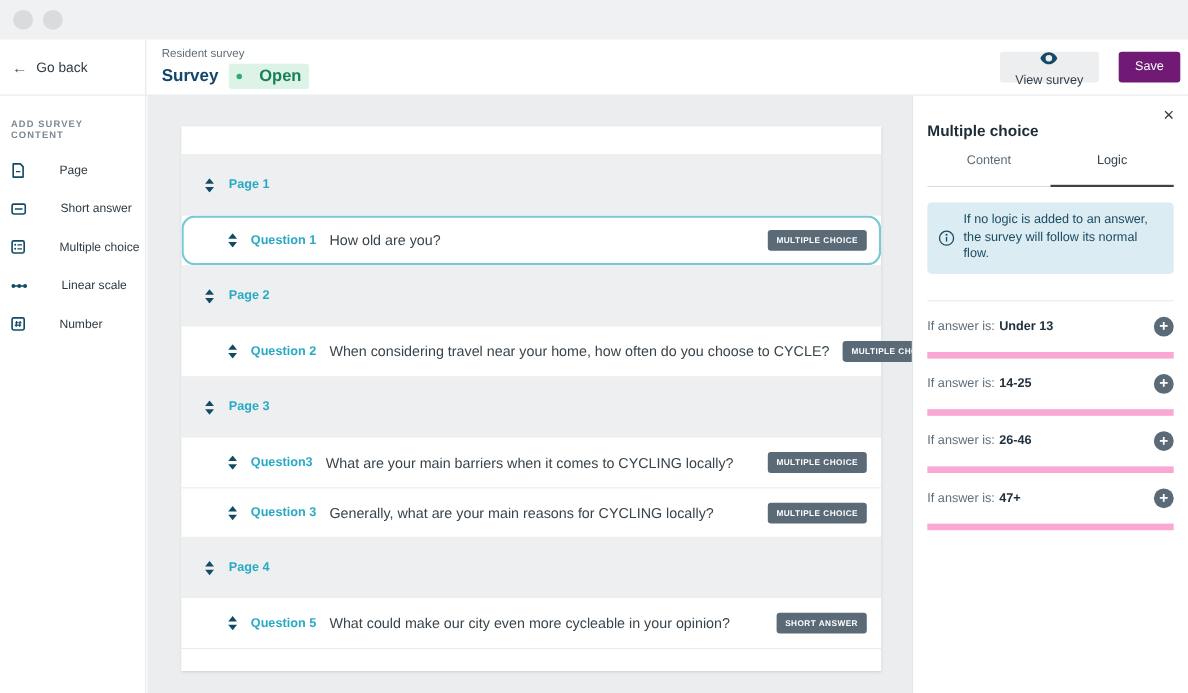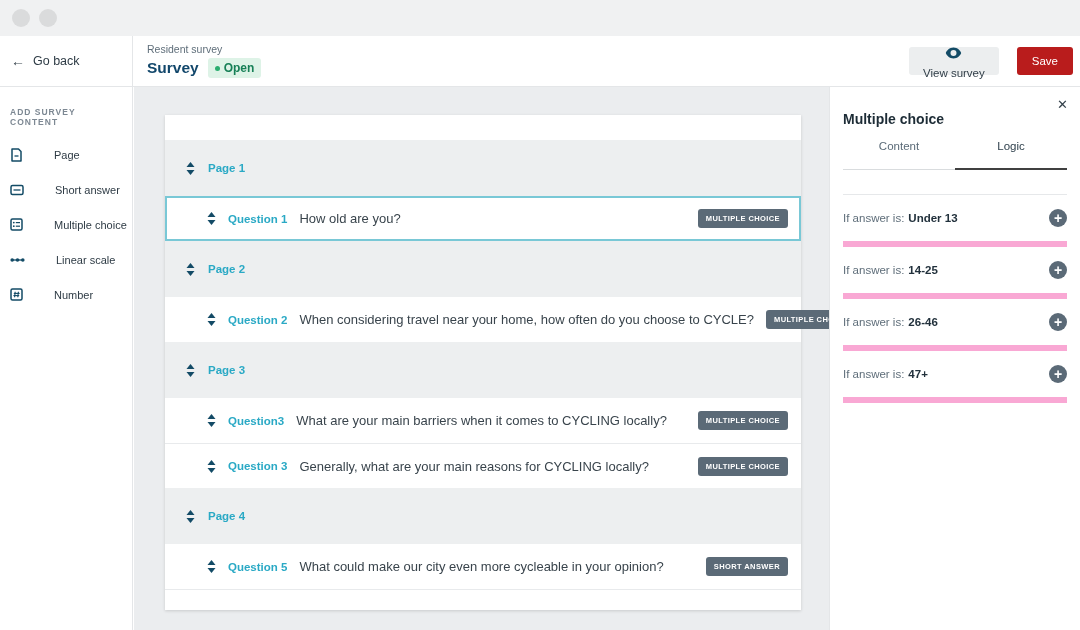--- a/index.html
+++ b/index.html
@@ -14,43 +14,43 @@
 
   
   .appheader { position:absolute; left:0; top:36px; width:1080px; height:51px; background:#fff; border-bottom:1px solid #e4e6e8; }
   .goback { position:absolute; left:0; top:0; width:133px; height:100%; border-right:1px solid #e4e6e8; display:flex; align-items:center; gap:8px; padding-left:11px; cursor:pointer; }
   .goback .arrow { font-size:14px; color:#3a464f; line-height:1; }
   .goback .gb-label { font-size:12.5px; color:#2e3b45; }
   .crumbblock { position:absolute; left:147px; top:7px; }
   .crumb { font-size:10.5px; color:#5f6e7a; margin-bottom:3px; }
   .titlerow { display:flex; align-items:center; gap:9px; }
   .survey-title { font-size:15.5px; font-weight:bold; color:#12476b; }
-  .open-badge { display:inline-flex; align-items:center; gap:4px; background:#def3e7; color:#178057; font-size:12px; font-weight:bold; padding:3px 7px; border-radius:3px; }
+  .open-badge { display:inline-flex; align-items:center; gap:16px; background:#def3e7; color:#178057; font-size:15px; font-weight:bold; padding:3px 7px; border-radius:3px; }
   .open-dot { width:5px; height:5px; border-radius:50%; background:#2bae70; }
   .header-actions { position:absolute; right:7px; top:0; height:100%; display:flex; align-items:center; gap:18px; }
   .btn-view { display:flex; align-items:center; gap:8px; background:#eceeef; border:none; border-radius:3px; height:28px; padding:0 14px; font-family:inherit; font-size:11.5px; color:#313e48; cursor:pointer;flex-direction:column; }
-  .btn-save { background:#b91c1c; color:#fff; border:none; border-radius:3px; height:28px; padding:0 15px; font-family:inherit; font-size:11.5px; cursor:pointer; }
+  .btn-save { background:#701a75; color:#fff; border:none; border-radius:3px; height:28px; padding:0 15px; font-family:inherit; font-size:11.5px; cursor:pointer; }
 
   
   .sidebar { position:absolute; left:0; top:87px; width:133px; height:543px; background:#fff; border-right:1px solid #e4e6e8; }
   .side-heading { padding:20px 10px 10px 10px; font-size:8.5px; letter-spacing:1px; color:#7d8893; font-weight:bold; }
   .side-item { display:flex; align-items:center; gap:9px; height:35px; padding-left:10px; cursor:pointer; }
   .side-item .lbl { font-size:11px; color:#2e3b45;padding-left:22px; }
   .side-item svg { flex:0 0 auto; }
 
   
   .main { position:absolute; left:134px; top:87px; width:695px; height:543px; background:#ebedef; }
   .card { position:absolute; left:31px; top:28px; width:636px; background:#fff; box-shadow:0 1px 3px rgba(0,0,0,0.15); }
   .row { position:relative; display:flex; align-items:center; }
   .spacer-top { height:25px; background:#fff; }
   .spacer-bottom { height:21px; background:#fff; border-top:1px solid #e8eaec; }
   .prow { height:56px; background:#edeff0; padding-left:21px; gap:13px; cursor:pointer; }
   .qrow { height:45px; background:#fff; padding-left:42px; gap:12px; cursor:pointer; }
   .qrow + .qrow { border-top:1px solid #e8eaec; }
-  .qrow.selected { box-shadow:inset 0 0 0 2px #79c8d6; }
+  .qrow.selected { box-shadow:inset 0 0 0 2px #79c8d6;border-radius:12px; }
   .row-label { font-size:11.5px; font-weight:bold; color:#2aa9c5; white-space:nowrap; }
   .q-text { font-size:13px; color:#39444c; white-space:nowrap; }
   .type-badge { margin-left:auto; margin-right:13px; background:#5b6a77; color:#fff; font-size:7.5px; font-weight:bold; letter-spacing:0.4px; padding:5px 8px; border-radius:3px; white-space:nowrap; }
   .handle { display:flex; flex:0 0 auto; cursor:grab; }
 
   
   .panel { position:absolute; left:829px; top:87px; width:251px; height:543px; background:#fff; border-left:1px solid #e4e6e8; padding:0 13px; }
   .panel-close { position:absolute; top:11px; right:12px; font-size:13px; color:#33404a; cursor:pointer; line-height:1; }
   .panel-title { margin-top:24px; font-size:14px; font-weight:bold; color:#1d2c36; }
   .tabs { display:flex; margin-top:13px; }
@@ -275,20 +275,30 @@
 
   <div class="panel">
     <span class="panel-close">✕</span>
     <div class="panel-title">Multiple choice</div>
 
     <div class="tabs">
       <div class="tab inactive">Content</div>
       <div class="tab active">Logic</div>
     </div>
 
+    <div class="infobox">
+      <span style="display:flex; flex:0 0 auto;">
+        <svg width="15" height="15" viewBox="0 0 15 15">
+            <circle cx="7.5" cy="7.5" r="6.4" fill="none" stroke="#1b4a61" stroke-width="1.2"></circle>
+            <rect x="6.9" y="6.4" width="1.2" height="4.2" fill="#1b4a61"></rect>
+            <circle cx="7.5" cy="4.4" r="0.95" fill="#1b4a61"></circle>
+          </svg>
+      </span>
+      <span class="itext">If no logic is added to an answer, the survey will follow its normal flow.</span>
+    </div>
 
     <div class="logic-row first">
       <span class="logic-prefix">If answer is:</span>
       <span class="logic-answer">Under 13</span>
       <span class="plus-btn">
           <span>+</span>
         </span>
     </div>
     <div class="logic-row">
       <span class="logic-prefix">If answer is:</span>

